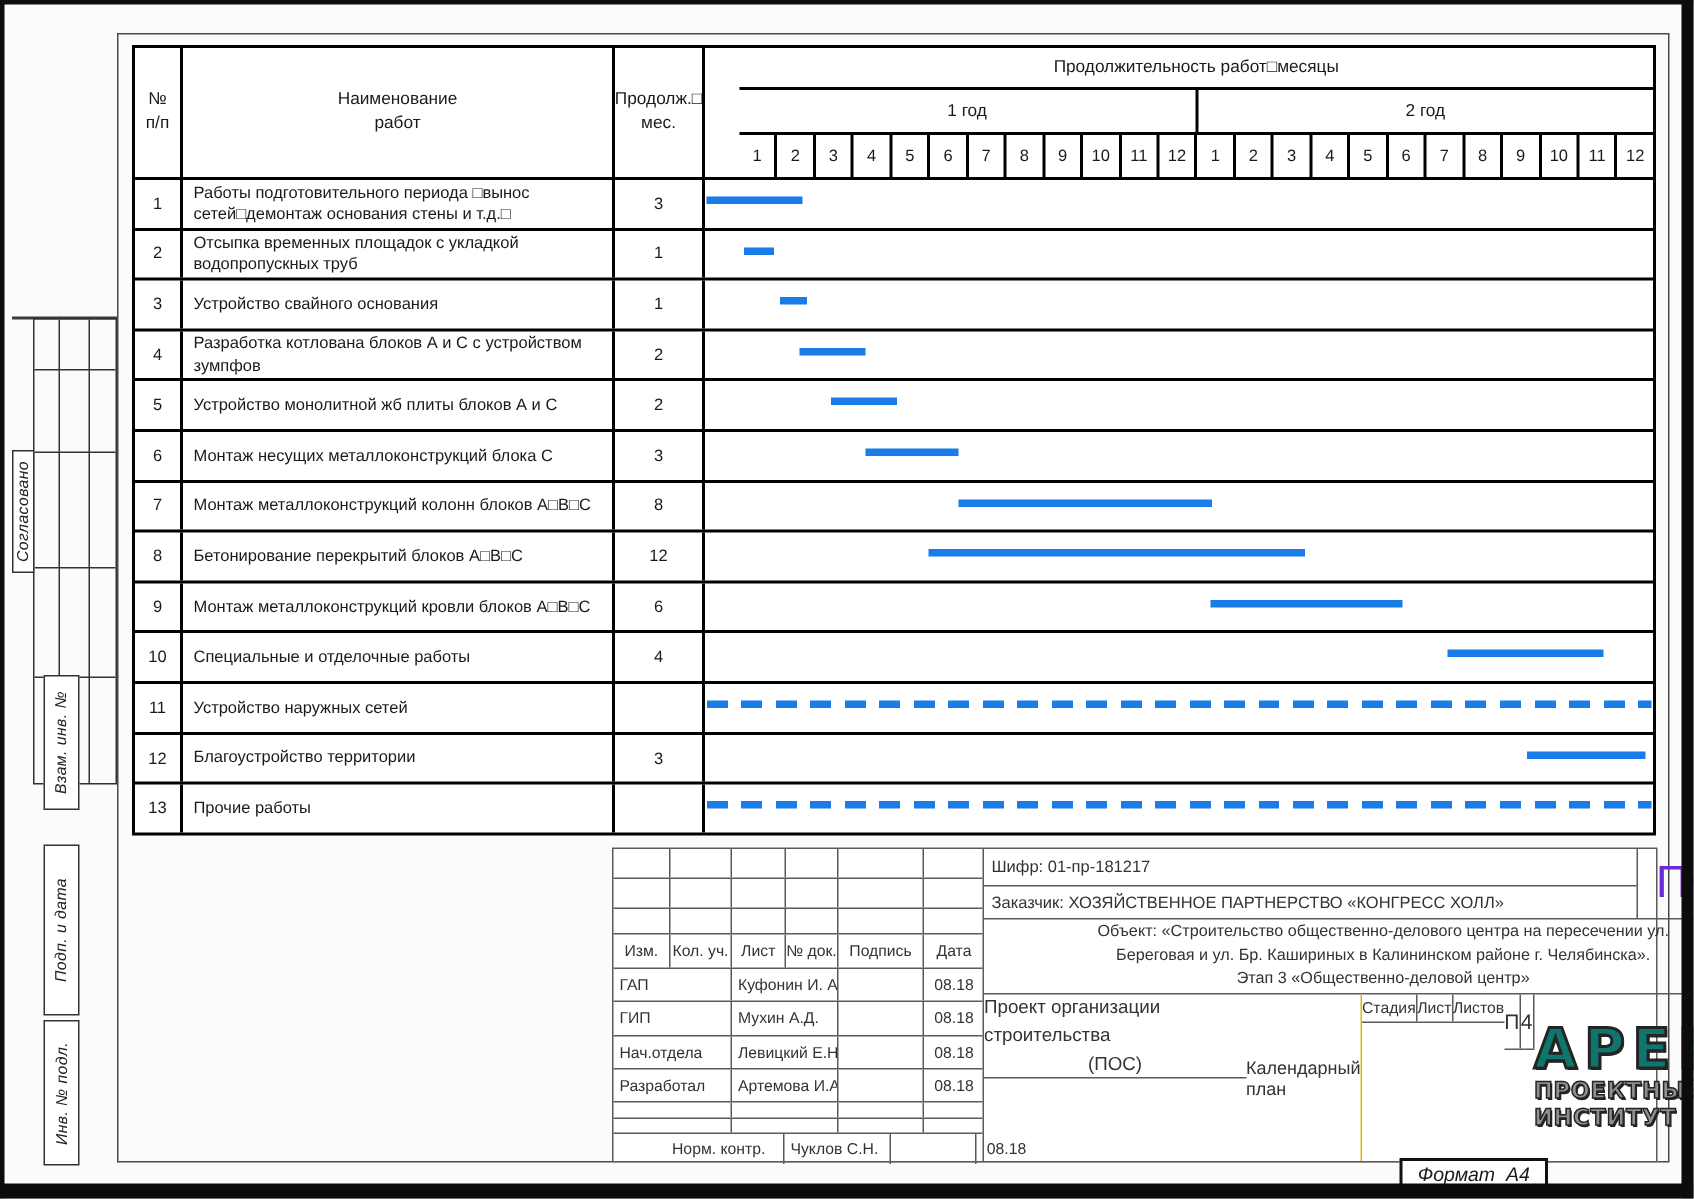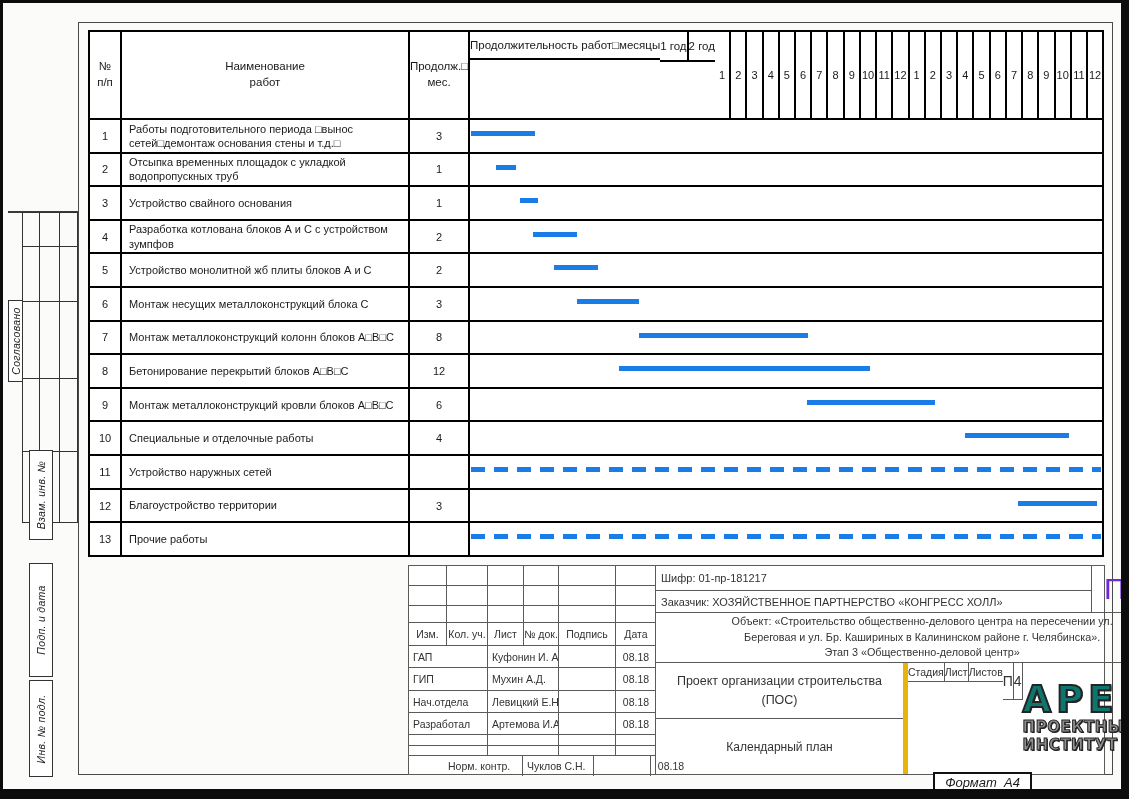--- a/index.html
+++ b/index.html
@@ -32,21 +32,21 @@
   
   .gantt { position:absolute; left:88px; top:30px; width:1016px; height:527px;
            border:2px solid #000; display:flex; flex-direction:column; background:#fff; }
   .g-head { display:flex; height:88px; border-bottom:2px solid #000; flex:none; }
   .hc { border-right:2px solid #000; display:flex; flex-direction:column;
         align-items:center; justify-content:center; font-size:11.5px; line-height:1.35;
         text-align:center; flex:none; }
   .hc.num { width:32px; }
   .hc.name { width:288px; }
   .hc.dur { width:60px; }
-  .c-months { flex:1; display:flex; flex-direction:row; }
+  .c-months { flex:1; display:flex; flex-direction:column;padding-left:23px; }
   .m-title { height:28px; border-bottom:2px solid #000; display:flex; align-items:center;
              justify-content:center; font-size:11.5px; }
   .m-years { height:30px; border-bottom:2px solid #000; display:flex; }
   .m-years > div { flex:1; display:flex; align-items:center; justify-content:center; font-size:11.5px; }
   .m-years > div:first-child { border-right:2px solid #000; }
   .m-nums { flex:1; display:flex; }
   .m-nums > div { flex:1; border-right:2px solid #000; display:flex; align-items:center;
                   justify-content:center; font-size:11px; }
   .m-nums > div:last-child { border-right:none; }
   .g-body { flex:1; display:flex; flex-direction:column; }
@@ -77,21 +77,21 @@
   .tb-sc { flex:1; border-right:1px solid #5a5a5a; display:flex; flex-direction:column; }
   .tb-shifr { height:25px; border-bottom:1px solid #5a5a5a; display:flex; align-items:center;
               padding-left:5px; font-size:11px; }
   .tb-cust { flex:1; display:flex; align-items:center; padding-left:5px; font-size:11px; }
   .tb-pos { width:96px; flex:none; display:flex; align-items:center; justify-content:center;
             font-size:30px; color:#6d28d9; letter-spacing:2px; }
   .tb-obj { height:50px; flex:none; border-bottom:1px solid #5a5a5a; display:flex;
             flex-direction:column; align-items:center; justify-content:center;
             font-size:10.8px; line-height:1.45; text-align:center; }
   .tb-r3 { flex:1; display:flex; }
-  .tb-doc { width:252px; flex:none; border-right:5px solid #eab308; display:flex; flex-direction:column; }
+  .tb-doc { width:252px; flex:none; border-right:1px solid #eab308; display:flex; }
   .tb-doc-top { height:56px; border-bottom:1px solid #5a5a5a; display:flex; flex-direction:column;
                 align-items:center; justify-content:center; font-size:12.5px; line-height:1.5; }
   .tb-doc-bottom { flex:1; display:flex; align-items:center; justify-content:center; font-size:12px; }
   .tb-stage { flex:1; display:flex; flex-direction:row; }
   .st-head { height:19px; flex:none; border-bottom:1px solid #5a5a5a; display:flex; }
   .st-head > div, .st-vals > div { flex:1; border-right:1px solid #5a5a5a; display:flex;
             align-items:center; justify-content:center; }
   .st-head > div:last-child, .st-vals > div:last-child { border-right:none; }
   .st-vals { height:37px; flex:none; border-bottom:1px solid #5a5a5a; display:flex; font-size:14px; }
   .logo { flex:1; display:flex; flex-direction:column; align-items:center; justify-content:center; }

